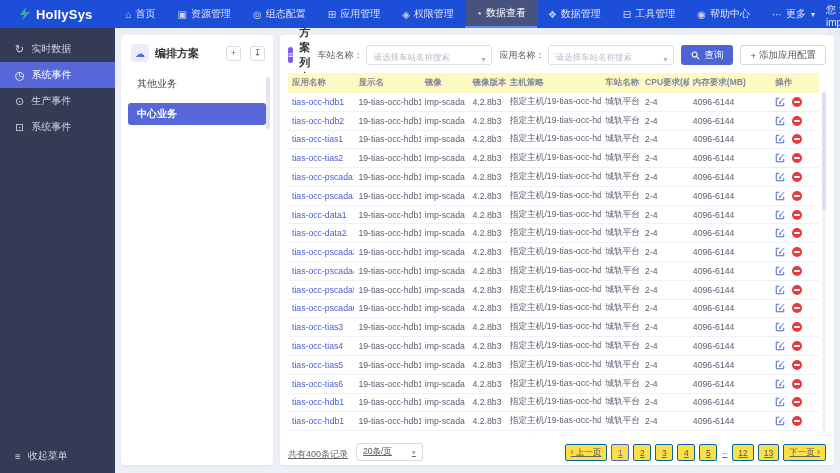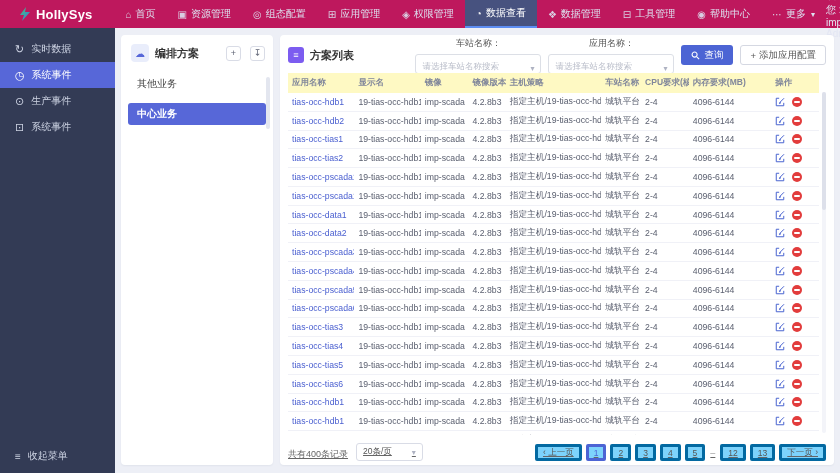--- a/index.html
+++ b/index.html
@@ -1,20 +1,20 @@
 <!DOCTYPE html>
 <html><head>
 <meta charset="utf-8">
 <style>
   * { margin:0; padding:0; box-sizing:border-box; }
   html,body { width:840px; height:473px; overflow:hidden;
     font-family:"Liberation Sans","DejaVu Sans",sans-serif; background:#edeff6; }
 
   
-  .navbar { height:28px; background:#be185d; display:flex; align-items:center; color:#fff; }
+  .navbar { height:28px; background:#1d4ed8; display:flex; align-items:center; color:#fff; }
   .logo { display:flex; align-items:center; gap:4px; margin-left:18px; font-size:13px;
     font-weight:bold; letter-spacing:.2px; white-space:nowrap; }
   .nav-menu { display:flex; height:100%; margin-left:22px; }
   .nav-item { display:flex; align-items:center; gap:4px; padding:0 11px; font-size:10px;
     color:#dde1f0; cursor:pointer; white-space:nowrap; }
   .nav-item .nav-icon { font-size:10px; opacity:.9; }
   .nav-item.active { background:#47527f; color:#fff; border-bottom:2px solid #5d8df2; }
   .nav-item .caret { font-size:8px; margin-left:1px; }
   .nav-right { margin-left:auto; display:flex; align-items:center; gap:9px; margin-right:12px;
     font-size:10px; color:#e3e6f3; }
@@ -49,21 +49,21 @@
   .v-thumb { position:absolute; right:3px; top:42px; width:4px; height:52px;
     background:#e3e6ef; border-radius:2px; }
 
   
   .list-panel { flex:1; min-width:0; display:flex; flex-direction:column; padding:8px 8px 0 8px; }
   .list-header { display:flex; align-items:center; gap:6px; height:24px; flex-shrink:0; }
   .list-icon { width:16px; height:16px; border-radius:3px; background:#7c5cf0; color:#fff;
     font-size:9px; display:flex; align-items:center; justify-content:center; }
   .list-title { font-size:11px; font-weight:bold; color:#333; }
   .header-right { margin-left:auto; display:flex; align-items:center; gap:7px; }
-  .filter { display:flex; align-items:center; gap:4px;flex-direction:column; }
+  .filter { display:flex; align-items:center; gap:4px; }
   .flabel { font-size:9px; color:#555; white-space:nowrap; }
   .select { width:126px; height:20px; border:1px solid #dcdfe6; border-radius:3px;
     display:flex; align-items:flex-end; justify-content:space-between; padding:0 6px;
     cursor:pointer; background:#fff; }
   .select .ph { font-size:8.5px; color:#b9bdc9; white-space:nowrap; overflow:hidden; }
   .select .arr { font-size:8px; color:#aeb2c2; }
   .btn-search { height:20px; padding:0 10px; background:#4c64d4; color:#fff; border:none;
     border-radius:3px; font-size:9.5px; display:flex; align-items:center; gap:4px;
     cursor:pointer; white-space:nowrap; }
   .btn-add { height:20px; padding:0 9px; background:#fff; color:#555; border:1px solid #d5d8e2;
@@ -89,22 +89,22 @@
   .t-scroll { position:absolute; right:0; top:19px; width:4px; bottom:2px;
     background:#f3f4f9; border-radius:2px; }
   .t-thumb { width:4px; height:118px; background:#dde0ea; border-radius:2px; }
 
   .table-footer { height:30px; display:flex; align-items:flex-end; gap:8px; font-size:9px;
     color:#666; flex-shrink:0; padding-bottom:4px;text-decoration:underline; }
   .psize { border:1px solid #d9dce6; border-radius:3px; height:18px; padding:0 6px;
     display:flex; align-items:center; gap:20px; color:#555; cursor:pointer; font-size:8.5px; }
   .psize .arr { font-size:8px; color:#aeb2c2; }
   .pagination { margin-left:auto; display:flex; align-items:center; gap:4px; }
-  .page-btn { min-width:18px; height:17px; padding:0 5px; border:3px solid #0369a1;
-    border-radius:2px; background:#7dd3fc; font-size:8.5px; color:#555; display:flex;
+  .page-btn { min-width:18px; height:17px; padding:0 5px; border:1px solid #0369a1;
+    border-radius:2px; background:#fde047; font-size:8.5px; color:#555; display:flex;
     align-items:center; justify-content:center; cursor:pointer; white-space:nowrap; }
   .page-btn.active { border-color:#4c64d4; color:#4c64d4; }
   .page-ellipsis { font-size:9px; color:#999; padding:0 1px; }
 </style>
 </head>
 <body>
 
 <div class="navbar">
   <div class="logo">
     <svg width="14" height="14" viewBox="0 0 14 14">

